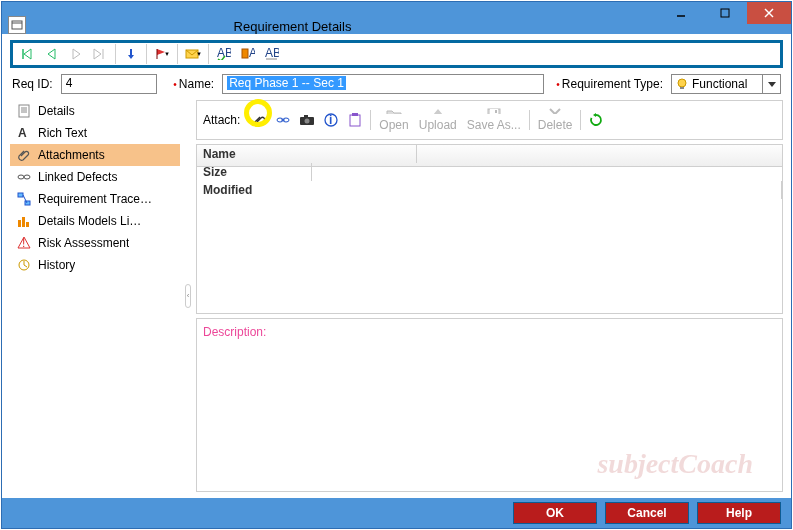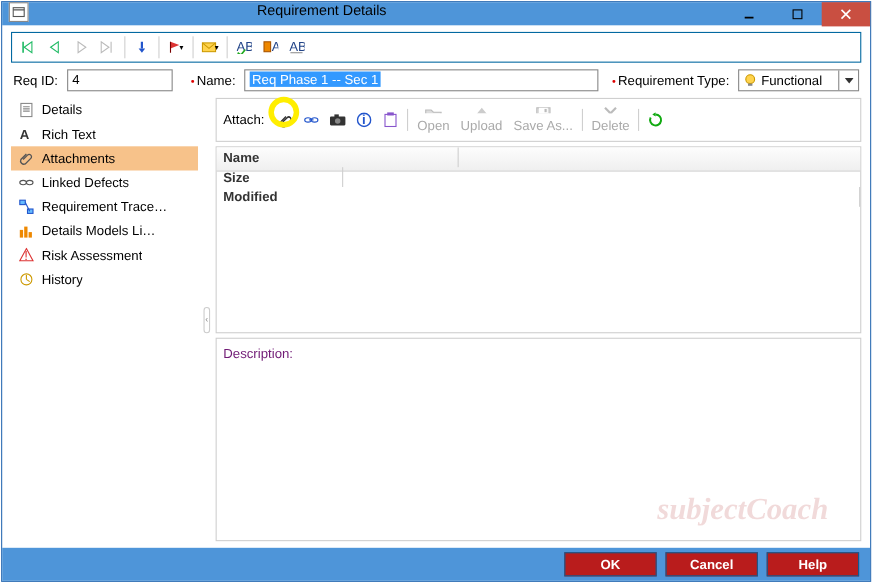--- a/index.html
+++ b/index.html
@@ -1,24 +1,24 @@
 <!DOCTYPE html>
 <html><head>
 <meta charset="utf-8">
 <style>
   * { box-sizing: border-box; margin: 0; padding: 0; font-family: "Segoe UI", Tahoma, sans-serif; font-size: 12px; }
   body { background: #fff; width: 793px; height: 530px; overflow: hidden; position: relative; }
   .win { border: 1px solid #2d6db3; width: 791px; height: 528px; margin: 1px; background: #fff; display: flex; flex-direction: column; }
-  .titlebar { background: #4e95d9; height: 21px; display: flex; align-items: flex-start; color: #000; position: relative; }
+  .titlebar { background: #4e95d9; height: 32px; display: flex; align-items: flex-end; color: #000; position: relative; }
   .titlebar .sysicon { width: 18px; height: 18px; margin-left: 6px; background: #fff; border: 1px solid #888; display: flex; align-items: center; justify-content: center; font-size: 10px; }
   .titlebar .title { flex: 1; text-align: center; font-size: 13px; color: #000; padding-right: 100px; }
   .winbtns { display: flex; height: 100%; }
   .winbtn { width: 44px; height: 22px; display: flex; align-items: center; justify-content: center; color: #000; }
   .winbtn.close { background: #c94f41; color: #fff; width: 44px; height: 22px; }
-  .toolbar1 { border: 1px solid #0369a1; margin: 6px 8px 4px 8px; height: 28px; display: flex; align-items: center; gap: 2px; padding: 0 4px; background: #fff; }
+  .toolbar1 { border: 3px solid #0369a1; margin: 6px 8px 4px 8px; height: 28px; display: flex; align-items: center; gap: 2px; padding: 0 4px; background: #fff; }
   .tbtn { width: 22px; height: 22px; display: flex; align-items: center; justify-content: center; border: 1px solid transparent; }
   .sep { width: 1px; height: 20px; background: #cfcfcf; margin: 0 2px; }
   .row-fields { display: flex; align-items: center; gap: 4px; padding: 2px 10px 6px 10px; }
   .lbl { color: #000; font-size: 12px; white-space: nowrap; }
   .reddot::before { content: "•"; color: #d00; font-size: 10px; margin-right: 2px; }
   .fld { border: 1px solid #7a9; height: 20px; background: #fff; padding: 1px 4px; font-size: 12px; }
   #reqid-field { width: 120px; border-color: #888; margin-left: 4px; }
   #name-field { width: 405px; border-color: #888; margin-left: 4px; }
   #name-field span { background: #3399ff; color: #fff; padding: 0 2px; }
   #rt-wrap { display: flex; align-items: center; border: 1px solid #888; height: 20px; margin-left: 4px; }
@@ -40,21 +40,21 @@
   .highlight-ring { position: absolute; width: 28px; height: 28px; border: 5px solid #ffee00; border-radius: 50%; left: 47px; top: -2px; pointer-events: none; }
   .grid { border: 1px solid #cfcfcf; height: 170px; display: flex; flex-direction: column; background: #fff; }
   .ghead { display: flex; background: linear-gradient(#fdfdfd,#efefef); border-bottom: 1px solid #cfcfcf; height: 22px; flex-direction: column; }
   .gcol { border-right: 1px solid #cfcfcf; padding: 2px 6px; font-weight: 600; font-size: 12px; color: #333; }
   .gcol.c1 { width: 220px; }
   .gcol.c2 { width: 115px; }
   .gcol.c3 { flex: 1; }
   .gcol.c4 { flex: 1; border-right: none; }
   .gbody { flex: 1; }
   .desc { border: 1px solid #cfcfcf; flex: 1; padding: 6px; min-height: 140px; }
-  .desc .dlbl { color: #701a75; font-size: 12px; }
+  .desc .dlbl { color: #ec4899; font-size: 12px; }
   .footer { height: 30px; background: #4e95d9; display: flex; align-items: center; justify-content: flex-end; gap: 8px; padding: 0 10px; }
   .fbtn { background: #b91c1c; color: #fff; border: 1px solid #0d5b93; width: 84px; height: 22px; display: flex; align-items: center; justify-content: center; font-weight: 600; font-size: 12px; cursor: pointer; }
   .watermark { position: absolute; right: 40px; bottom: 50px; font-size: 28px; font-style: italic; font-family: cursive; color: rgba(180, 50, 50, 0.18); pointer-events: none; font-weight: bold; }
   svg { display: block; }
 </style>
 </head>
 <body>
 
 <div class="win">
 

